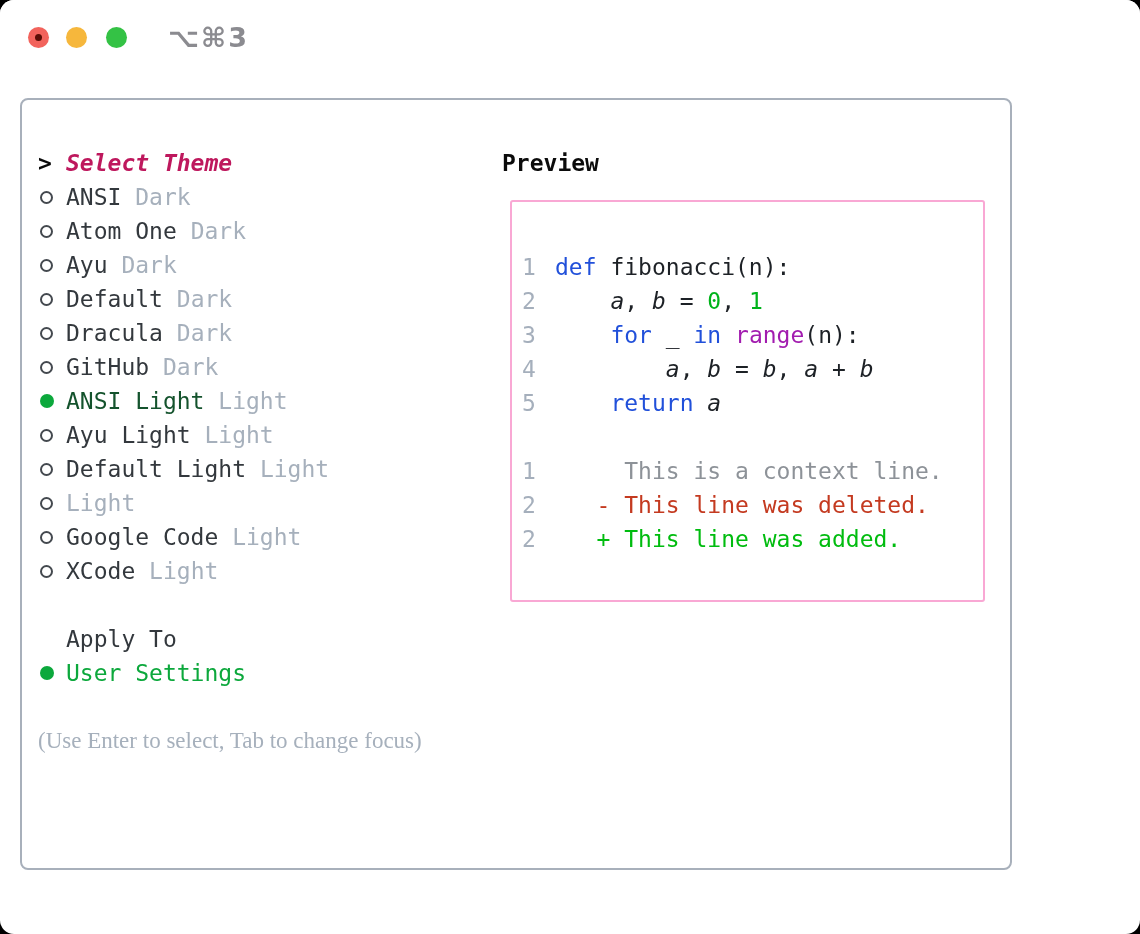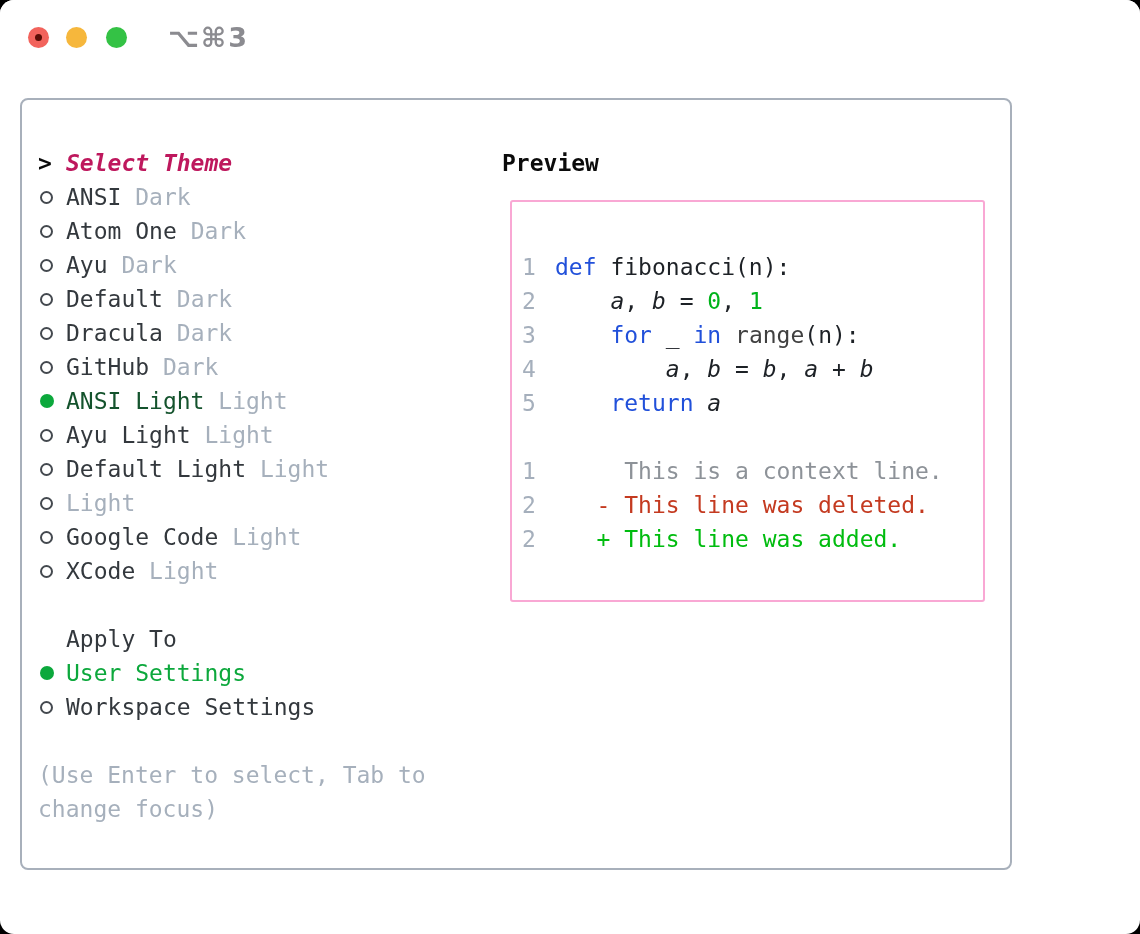--- a/index.html
+++ b/index.html
@@ -52,40 +52,40 @@
   }
   .radio.on{border:none;background:#0ca83c;width:14px;height:14px;}
   .hdr{font-weight:700;color:#be185d;font-style:italic;}
   .theme-name{color:#33383d;}
   .theme-name.sel{color:#14532d;text-align:center;}
   .variant{color:#a6b0bc;}
   .opt-label.sel{color:#0ca83c;text-align:center;}
   .gap{height:34px;}
   .help{
     margin-top:0;color:#a6b0bc;width:410px;
-    font-size:23px;line-height:34px;white-space:normal;
+    font-size:23px;line-height:34px;white-space:normal;font-family:Liberation Serif, serif;
   }
   
   .preview-title{
     position:absolute;left:480px;top:46px;
     font-size:23px;line-height:34px;font-weight:700;color:#0b0b0b;
   }
   .preview-box{
     position:absolute;left:488px;top:100px;width:475px;height:402px;
     border:2px solid #f9a8d4;border-radius:3px;background:#ffffff;
     box-sizing:border-box;overflow:hidden;
   }
   .code{
     position:absolute;left:10px;top:48px;
     font-size:23px;line-height:34px;white-space:pre;color:#1d2126;
   }
   .cline{height:34px;}
   .ln{display:inline-block;min-width:14px;margin-right:19px;color:#a5afbc;}
   .tok-kw{color:#2150da;}
-  .tok-fn{color:#404040;}
+  .tok-fn{color:#a21caf;}
   .tok-num{color:#00b31b;}
   .tok-var{font-style:italic;color:#1d2126;}
   .tok-fg{color:#1d2126;}
   .tok-ctx{color:#8d9298;}
   .tok-del{color:#c43a20;}
   .tok-add{color:#00bc0f;}
 </style>
 </head>
 <body>
 
@@ -123,21 +123,20 @@
 
       <div class="gap"></div>
 
       <div class="row">
         <span class="bullet-col"></span>
         <span>Apply To</span>
       </div>
 
       <div id="apply-list">
           <div class="row"><span class="bullet-col"><span class="radio on"></span></span><span class="opt-label sel">User Settings</span></div>
-          <div class="row"><span class="bullet-col"><span class="radio"></span></span><span class="opt-label">Workspace Settings</span></div>
         </div>
 
       <div class="gap"></div>
 
       <div class="help">(Use Enter to select, Tab to change focus)</div>
     </div>
 
     <div class="preview-title">Preview</div>
 
     <div class="preview-box">

